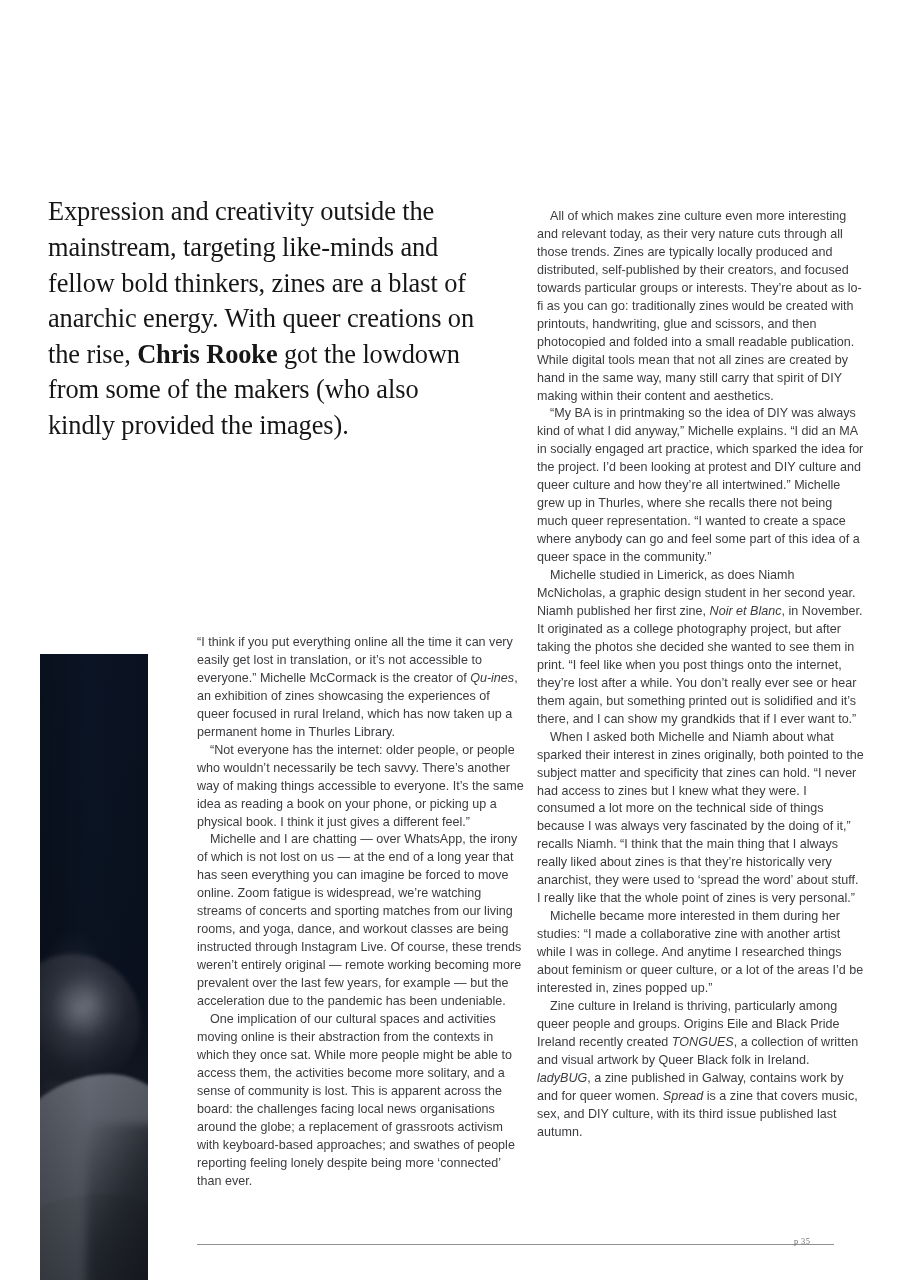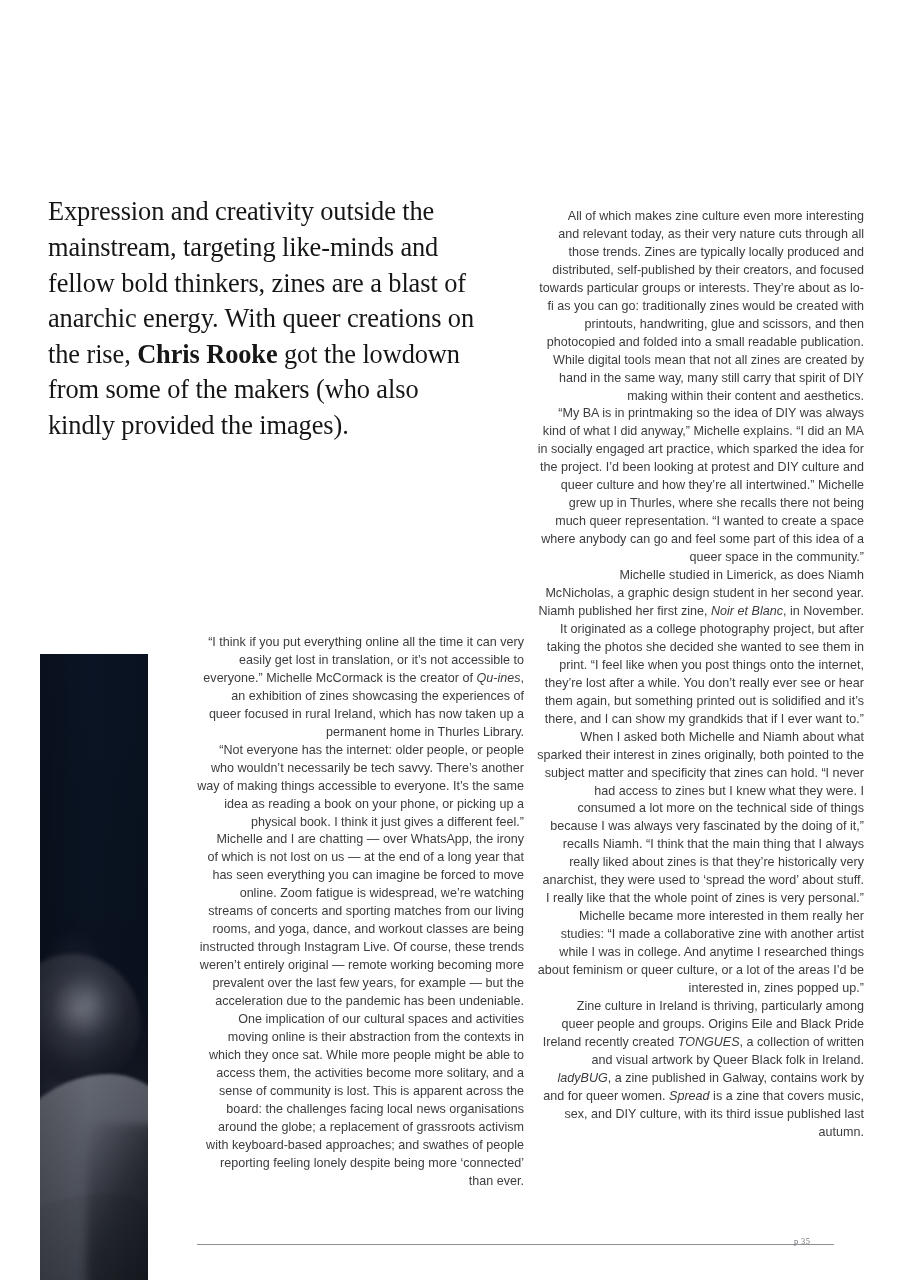--- a/index.html
+++ b/index.html
@@ -108,21 +108,21 @@
   }
   .standfirst b { font-weight: 700; }
 
   
   .col {
     position: absolute;
     width: 327px;
     font-size: 12.55px;
     line-height: 17.95px;
     color: #3c3c40;
-    text-align: right;
+    text-align: left;
     letter-spacing: 0.01px;
   }
   .col-left  { left: 197px; top: 634px; }
   .col-right { left: 537px; top: 208px; }
 
   .col p { margin: 0; }
   .col p.ind { text-indent: 13px; }
   .col i { font-style: italic; }
 
   
@@ -165,18 +165,18 @@
     <p class="ind"><span>“Not everyone has the internet: older people, or people who wouldn’t necessarily be tech savvy. There’s another way of making things accessible to everyone. It’s the same idea as reading a book on your phone, or picking up a physical book. I think it just gives a different feel.”</span></p>
     <p class="ind"><span>Michelle and I are chatting — over WhatsApp, the irony of which is not lost on us — at the end of a long year that has seen everything you can imagine be forced to move online. Zoom fatigue is widespread, we’re watching streams of concerts and sporting matches from our living rooms, and yoga, dance, and workout classes are being instructed through Instagram Live. Of course, these trends weren’t entirely original — remote working becoming more prevalent over the last few years, for example — but the acceleration due to the pandemic has been undeniable.</span></p>
     <p class="ind"><span>One implication of our cultural spaces and activities moving online is their abstraction from the contexts in which they once sat. While more people might be able to access them, the activities become more solitary, and a sense of community is lost. This is apparent across the board: the challenges facing local news organisations around the globe; a replacement of grassroots activism with keyboard-based approaches; and swathes of people reporting feeling lonely despite being more ‘connected’ than ever.</span></p>
   </div>
 
 <div class="col col-right">
     <p class="ind"><span>All of which makes zine culture even more interesting and relevant today, as their very nature cuts through all those trends. Zines are typically locally produced and distributed, self-published by their creators, and focused towards particular groups or interests. They’re about as lo-fi as you can go: traditionally zines would be created with printouts, handwriting, glue and scissors, and then photocopied and folded into a small readable publication. While digital tools mean that not all zines are created by hand in the same way, many still carry that spirit of DIY making within their content and aesthetics.</span></p>
     <p class="ind"><span>“My BA is in printmaking so the idea of DIY was always kind of what I did anyway,” Michelle explains. “I did an MA in socially engaged art practice, which sparked the idea for the project. I’d been looking at protest and DIY culture and queer culture and how they’re all intertwined.” Michelle grew up in Thurles, where she recalls there not being much queer representation. “I wanted to create a space where anybody can go and feel some part of this idea of a queer space in the community.”</span></p>
     <p class="ind"><span>Michelle studied in Limerick, as does Niamh McNicholas, a graphic design student in her second year. Niamh published her first zine, </span><i>Noir et Blanc</i><span>, in November. It originated as a college photography project, but after taking the photos she decided she wanted to see them in print. “I feel like when you post things onto the internet, they’re lost after a while. You don’t really ever see or hear them again, but something printed out is solidified and it’s there, and I can show my grandkids that if I ever want to.”</span></p>
     <p class="ind"><span>When I asked both Michelle and Niamh about what sparked their interest in zines originally, both pointed to the subject matter and specificity that zines can hold. “I never had access to zines but I knew what they were. I consumed a lot more on the technical side of things because I was always very fascinated by the doing of it,” recalls Niamh. “I think that the main thing that I always really liked about zines is that they’re historically very anarchist, they were used to ‘spread the word’ about stuff. I really like that the whole point of zines is very personal.”</span></p>
-    <p class="ind"><span>Michelle became more interested in them really her studies: “I made a collaborative zine with another artist while I was in college. And anytime I researched things about feminism or queer culture, or a lot of the areas I’d be interested in, zines popped up.”</span></p>
+    <p class="ind"><span>Michelle became more interested in them during her studies: “I made a collaborative zine with another artist while I was in college. And anytime I researched things about feminism or queer culture, or a lot of the areas I’d be interested in, zines popped up.”</span></p>
     <p class="ind"><span>Zine culture in Ireland is thriving, particularly among queer people and groups. Origins Eile and Black Pride Ireland recently created </span><i>TONGUES</i><span>, a collection of written and visual artwork by Queer Black folk in Ireland. </span><i>ladyBUG</i><span>, a zine published in Galway, contains work by and for queer women. </span><i>Spread</i><span> is a zine that covers music, sex, and DIY culture, with its third issue published last autumn.</span></p>
   </div>
 
 <div class="footer-rule"></div>
 <div class="folio">p 35</div>
 
 </body></html>

